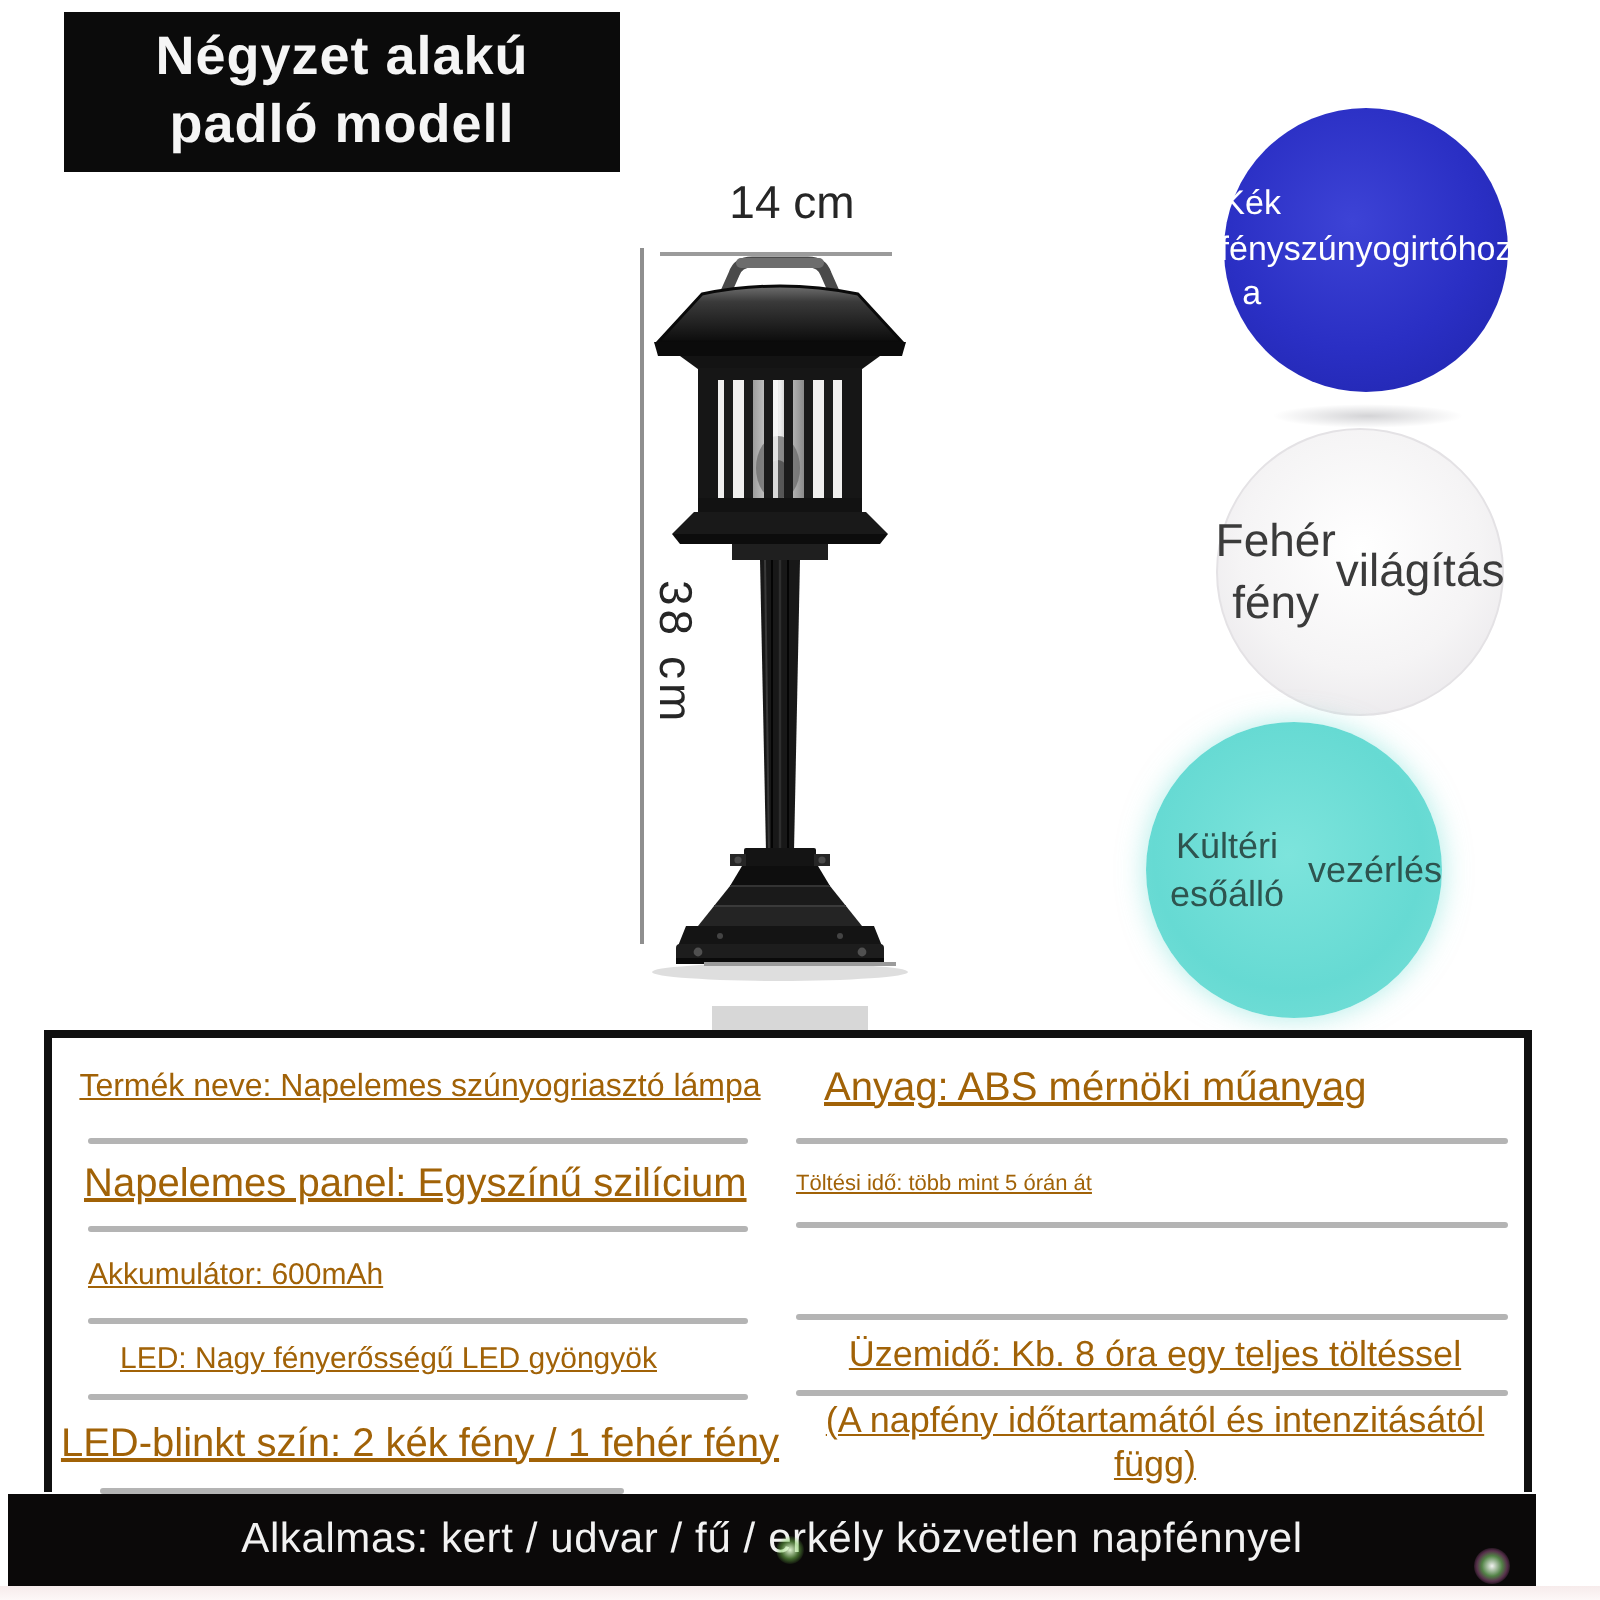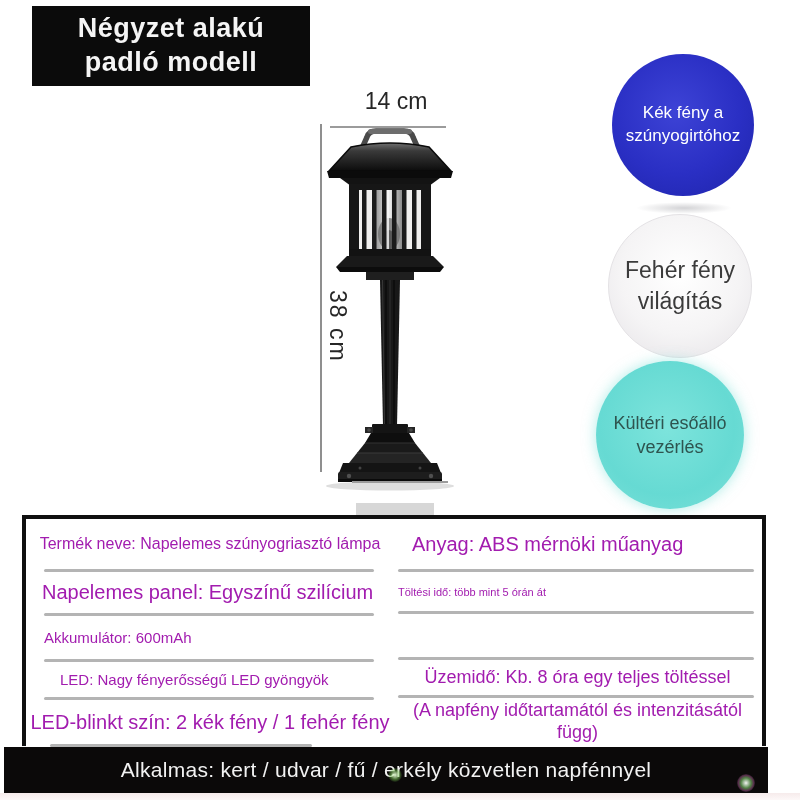--- a/index.html
+++ b/index.html
@@ -21,46 +21,46 @@
   #dim-top-line{left:330px;top:126px;width:116px;height:2px;background:#9b9b9b;}
   #dim-side-line{left:320px;top:124px;width:2px;height:348px;background:#8f8f8f;}
   #dim-base-line{left:352px;top:481px;width:96px;height:2px;background:#9b9b9b;}
   #dim-height-label{
     left:324px;top:290px;writing-mode:vertical-rl;letter-spacing:2px;
   }
   #base-gray-box{left:356px;top:503px;width:78px;height:16px;background:#d7d7d7;}
 
   
   .feature-circle{
-    border-radius:50%;display:flex;flex-direction:column;align-items:center;justify-content:center;
+    border-radius:50%;display:flex;align-items:center;justify-content:center;
     text-align:center;line-height:1.35;
   }
   #feature-blue{
     left:612px;top:54px;width:142px;height:142px;color:#ffffff;font-size:17px;
     background:radial-gradient(circle at 45% 40%, #3d43d6 0%, #2a2fc4 55%, #1e23a9 100%);
   }
   #blue-shadow{left:636px;top:202px;width:96px;height:12px;border-radius:50%;
     background:radial-gradient(ellipse, rgba(80,80,90,.25), rgba(0,0,0,0) 70%);}
   #feature-white{
     left:608px;top:214px;width:142px;height:142px;color:#3b3b3b;font-size:23px;
     background:radial-gradient(circle at 50% 42%, #ffffff 0%, #f5f4f5 55%, #eae8eb 85%, #dfdde0 100%);
     border:1px solid #e4e2e5;
   }
   #feature-teal{
-    left:596px;top:361px;width:148px;height:148px;color:#2e544f;font-size:18px;
+    left:573px;top:361px;width:148px;height:148px;color:#2e544f;font-size:18px;
     background:radial-gradient(circle at 48% 45%, #7de4dc 0%, #66dad3 60%, #7ce1d9 100%);
     box-shadow:0 0 14px rgba(110,220,212,.55);
   }
 
   
   #spec-table{
     left:22px;top:515px;width:744px;height:231px;box-sizing:border-box;background:#ffffff;
     border:4px solid #101010;border-bottom:none;
   }
-  .cell{position:absolute;color:#a21caf;display:flex;align-items:center;}
+  .cell{position:absolute;color:#a16207;display:flex;align-items:center;text-decoration:underline;}
   .cell.center{justify-content:center;text-align:center;}
   .hr{position:absolute;height:3px;background:#b4b4b4;border-radius:2px;}
   #cell-l1{left:0;top:0;width:368px;height:50px;font-size:16px;}
   #cell-l2{left:16px;top:53px;width:352px;height:41px;font-size:20px;}
   #cell-l3{left:18px;top:97px;width:350px;height:43px;font-size:15px;}
   #cell-l4{left:18px;top:143px;width:350px;height:35px;font-size:15px;margin-left:16px;}
   #cell-l5{left:0;top:181px;width:368px;height:44px;font-size:20px;}
   #cell-r1{left:386px;top:0;width:350px;height:50px;font-size:20px;}
   #cell-r2{left:372px;top:53px;width:360px;height:39px;font-size:11px;}
   #cell-r3{left:368px;top:95px;width:367px;height:43px;font-size:18px;line-height:1.25;}

